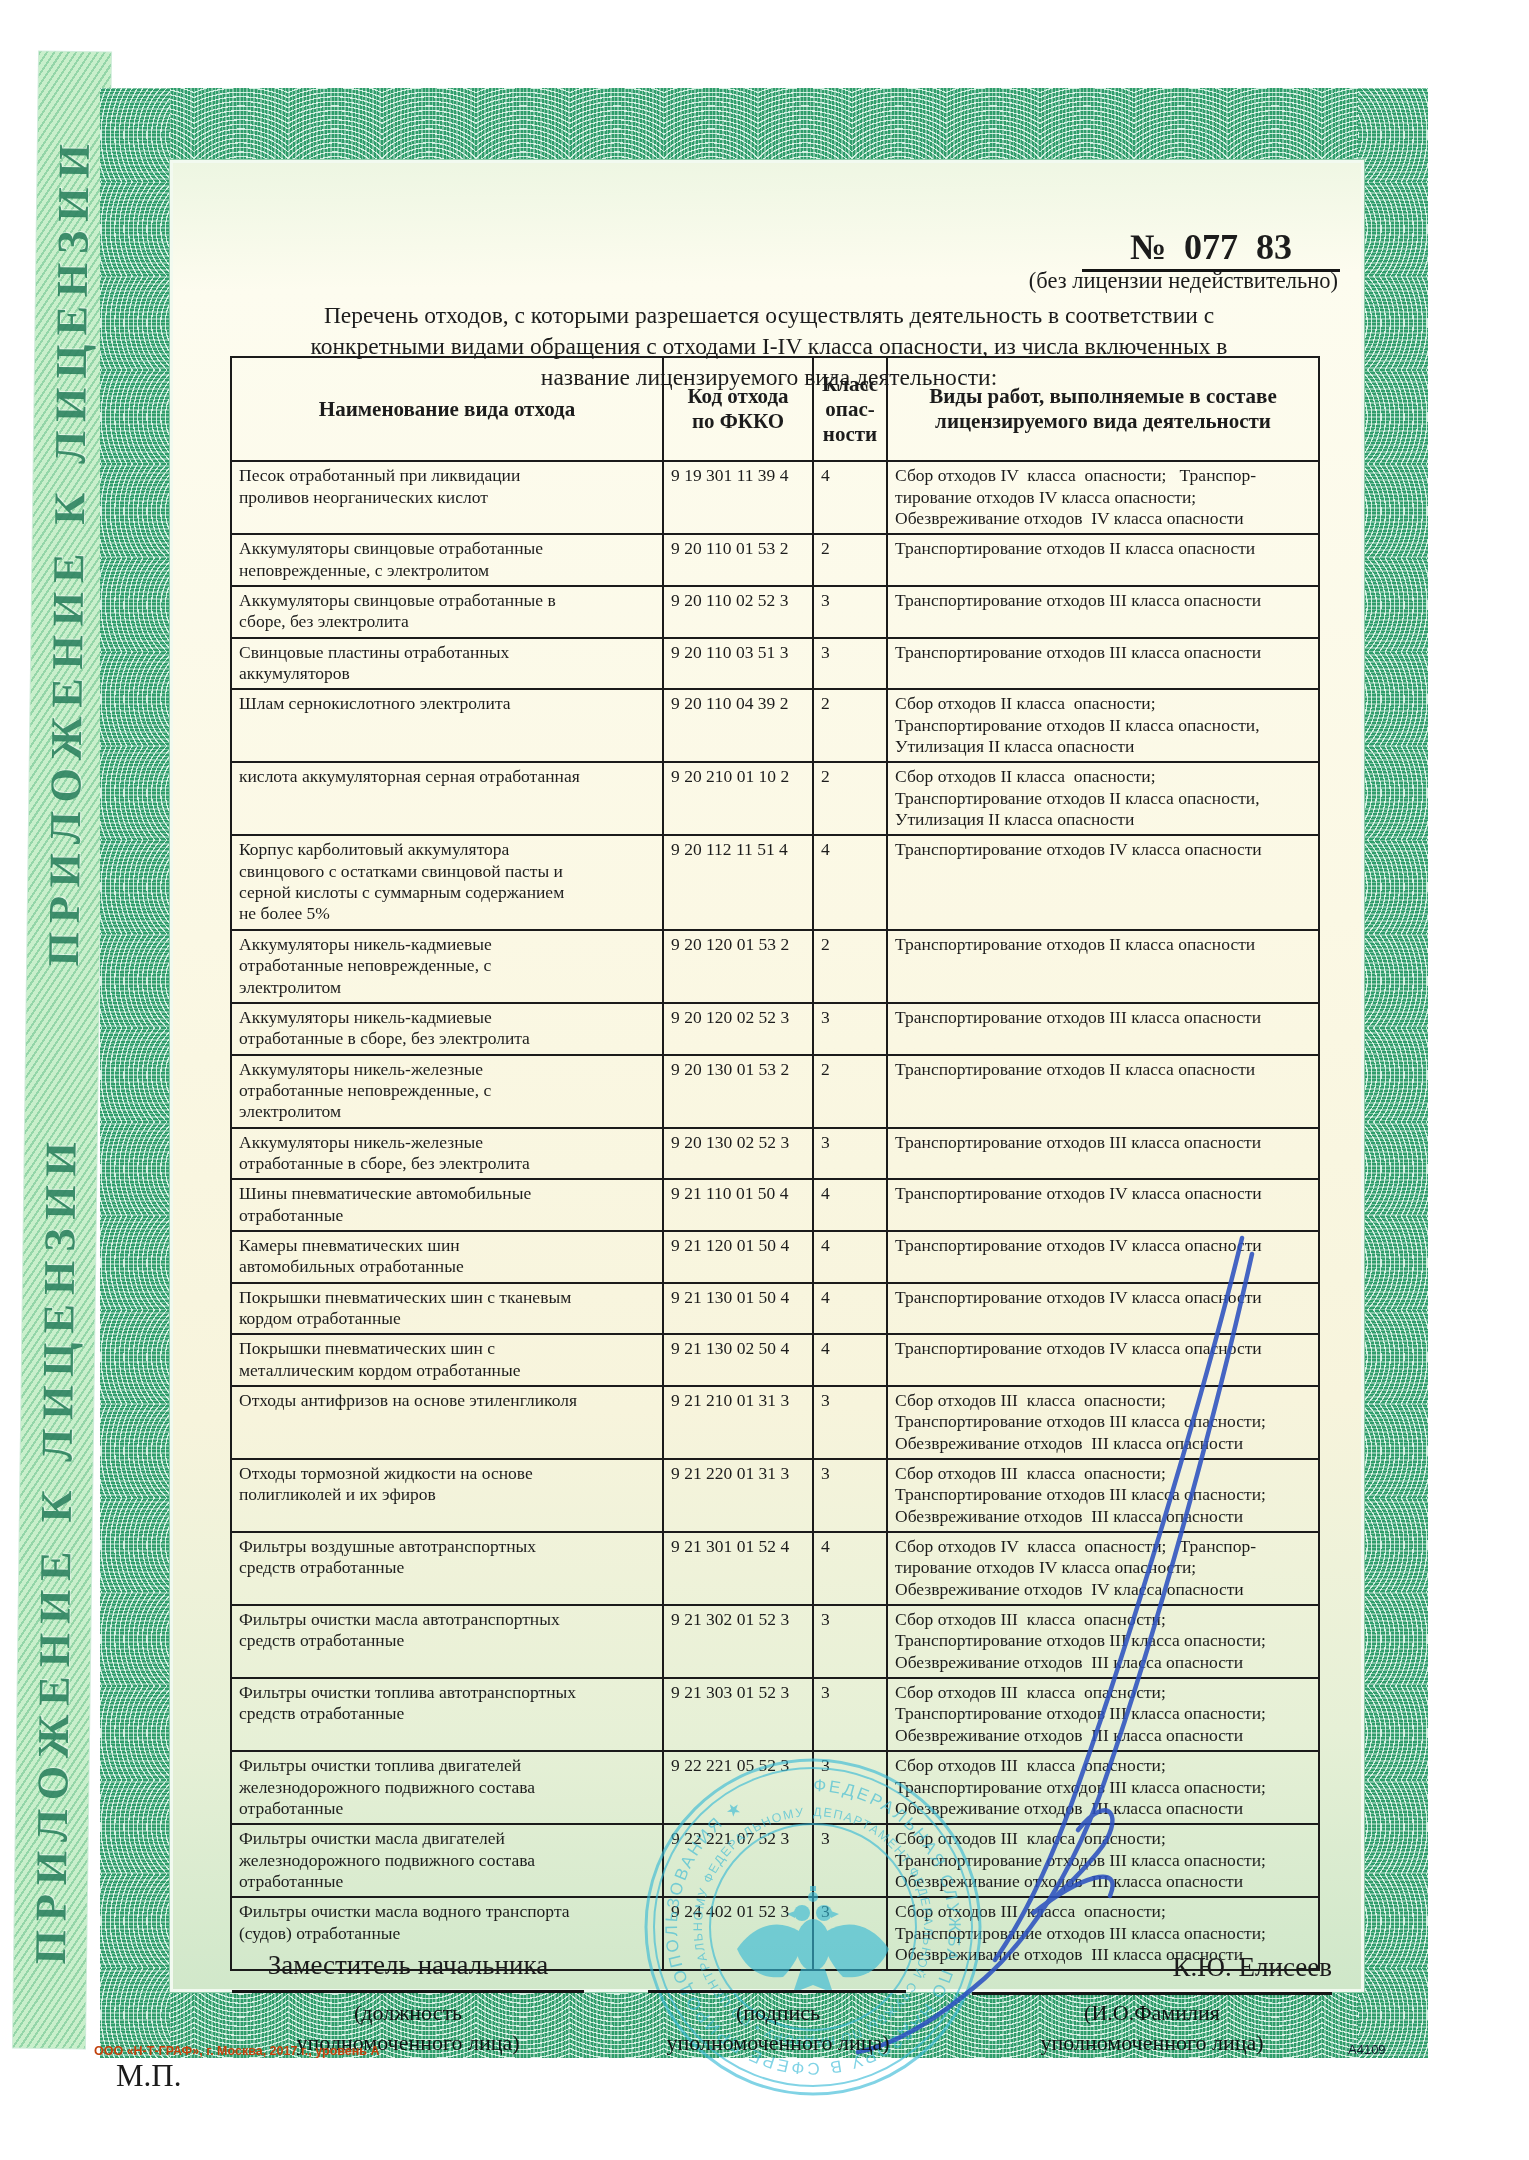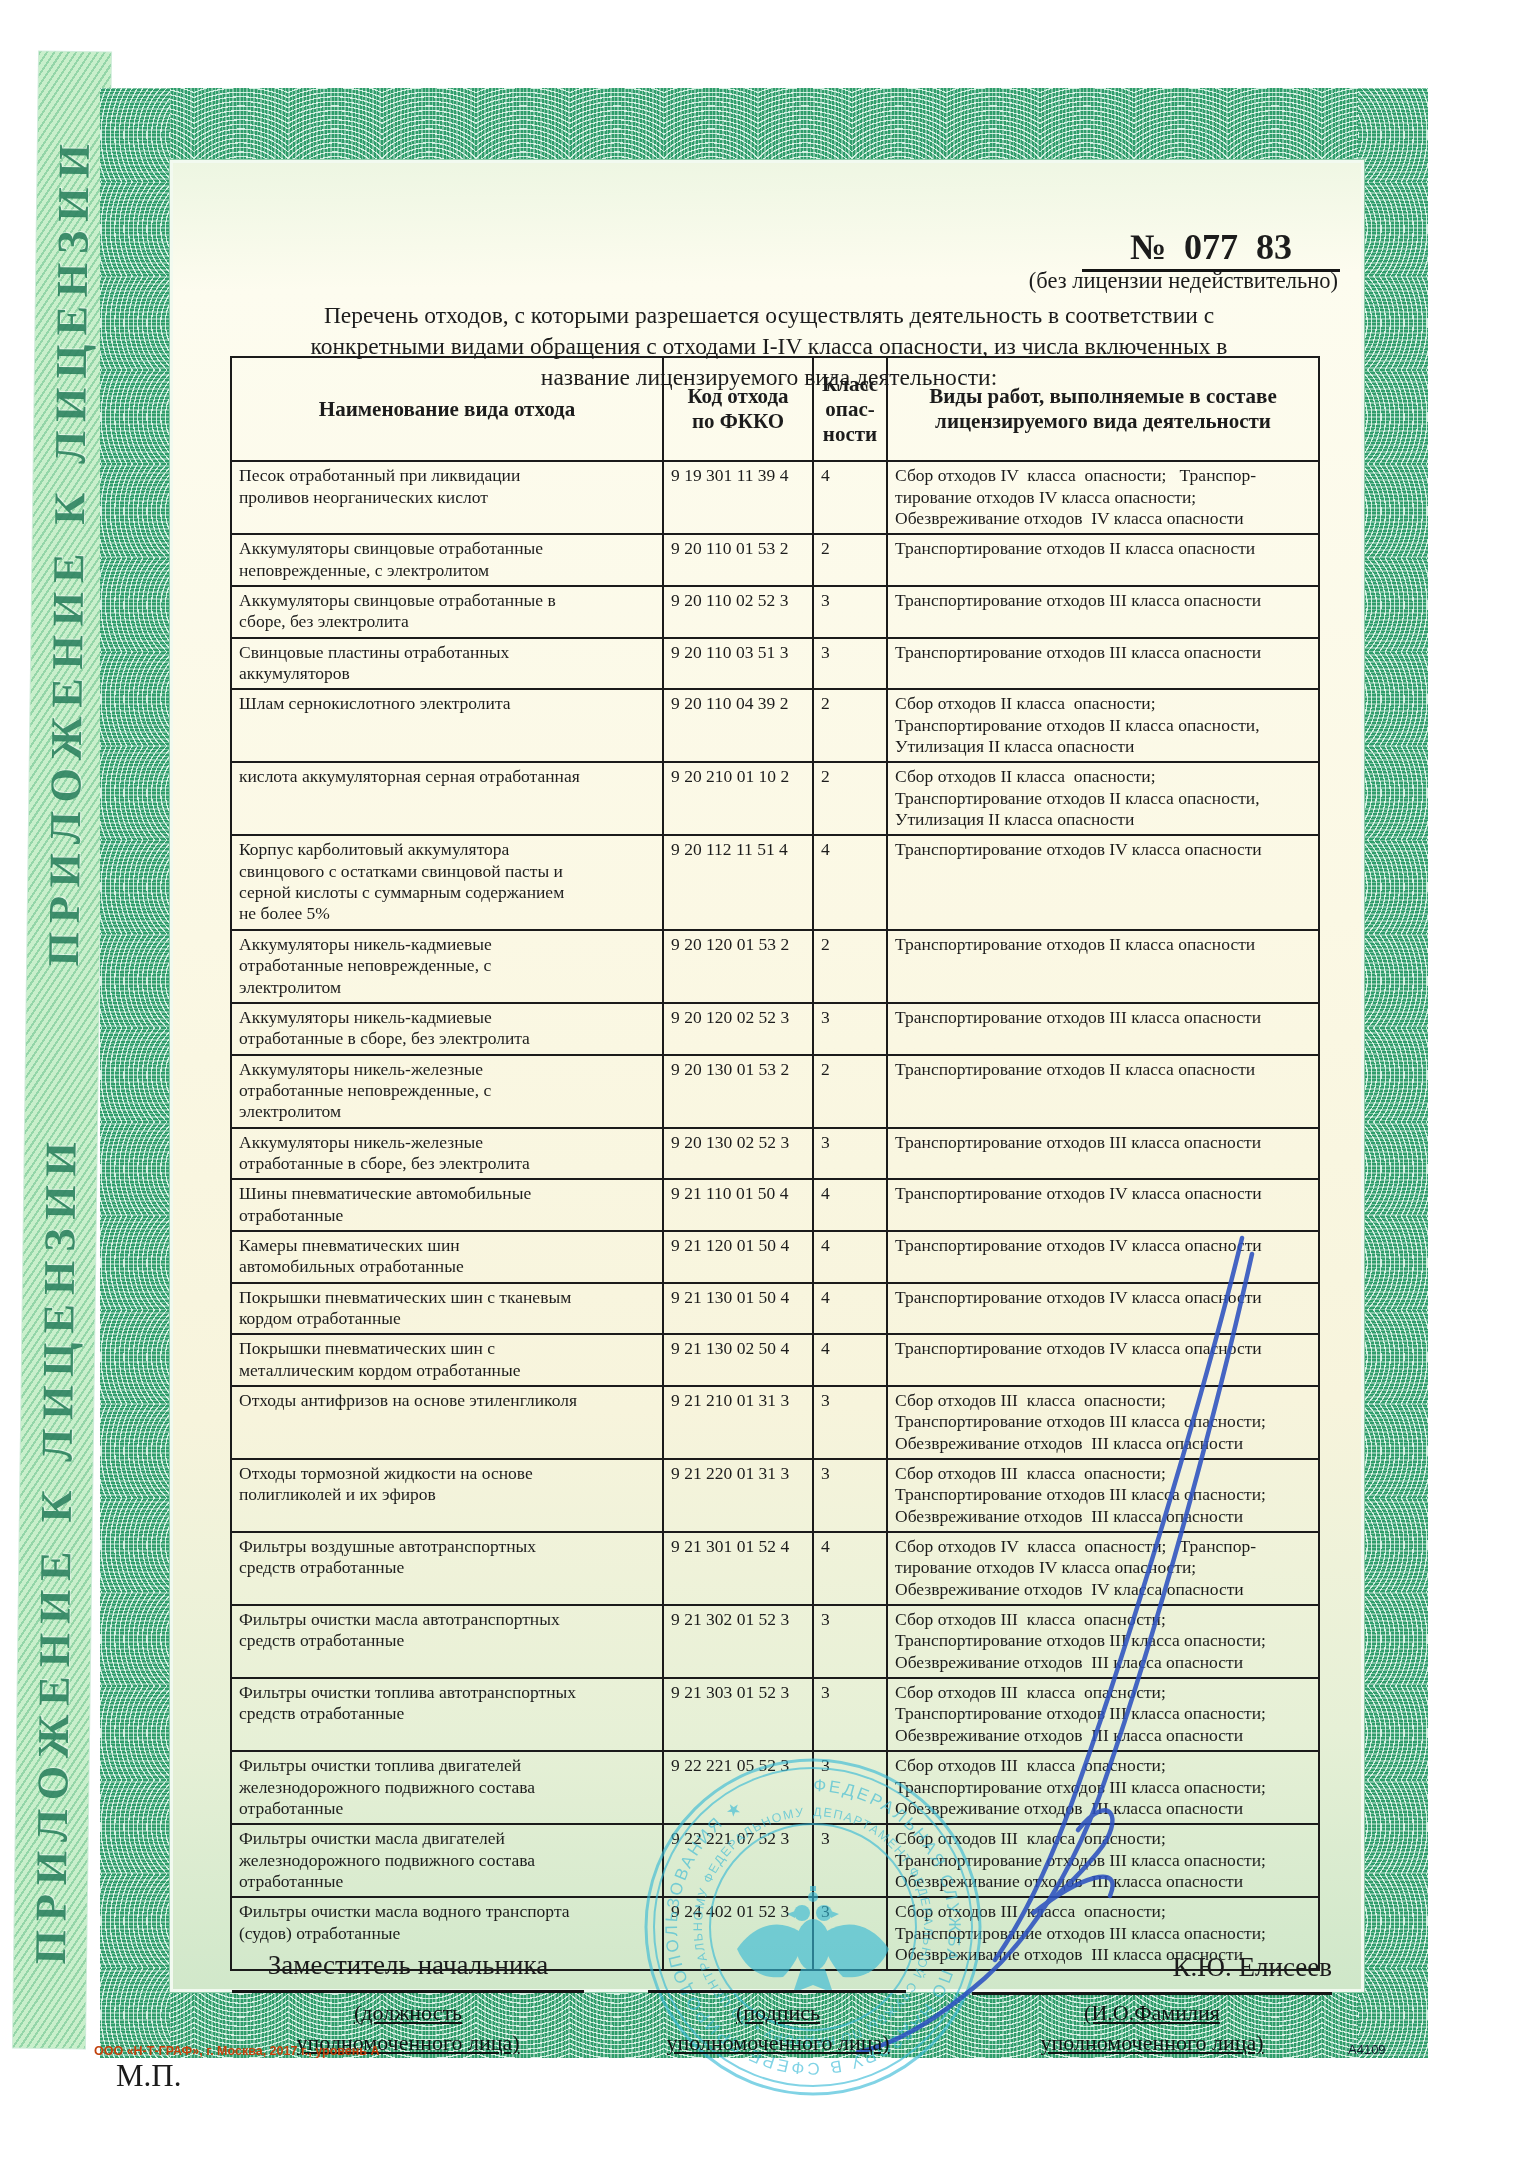--- a/index.html
+++ b/index.html
@@ -105,21 +105,21 @@
   .line-sign{left:648px;top:1990px;width:258px;}
   .line-name{left:972px;top:1992px;width:360px;}
   .position-value{
     position:absolute;left:232px;top:1950px;width:352px;
     font-size:27px;text-align:center;
   }
   .name-value{
     position:absolute;left:972px;top:1952px;width:360px;
     font-size:27px;text-align:right;
   }
-  .under-label{position:absolute;font-size:22px;text-align:center;line-height:1.38;color:#111;text-decoration:underline;}
+  .under-label{position:absolute;font-size:22px;text-align:center;line-height:1.38;color:#111;}
   .label-position{left:182px;top:1998px;width:452px;}
   .label-sign{left:578px;top:1998px;width:400px;}
   .label-name{left:932px;top:1998px;width:440px;}
   .mp-mark{position:absolute;left:116px;top:2058px;font-size:31px;}
   .printer-note{
     position:absolute;left:94px;top:2044px;
     font-family:"Liberation Sans", sans-serif;font-size:12.5px;font-weight:bold;color:#c2410c;
   }
   .form-code{
     position:absolute;left:1348px;top:2042px;

